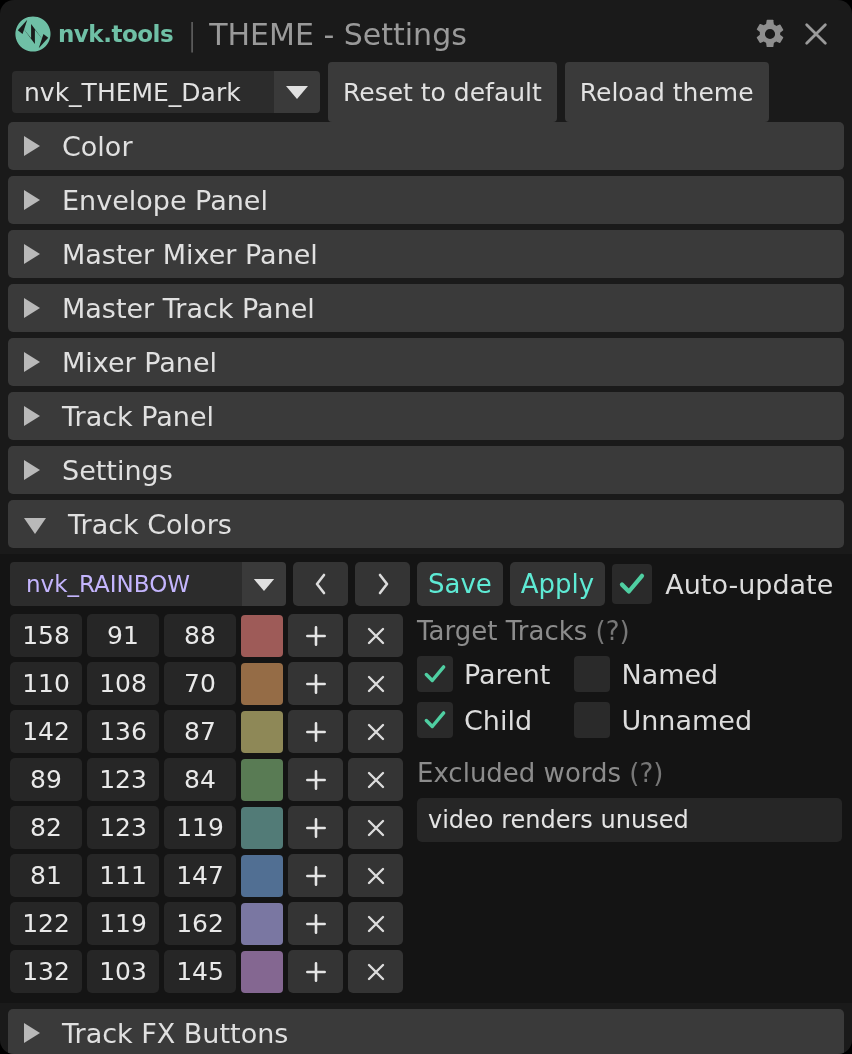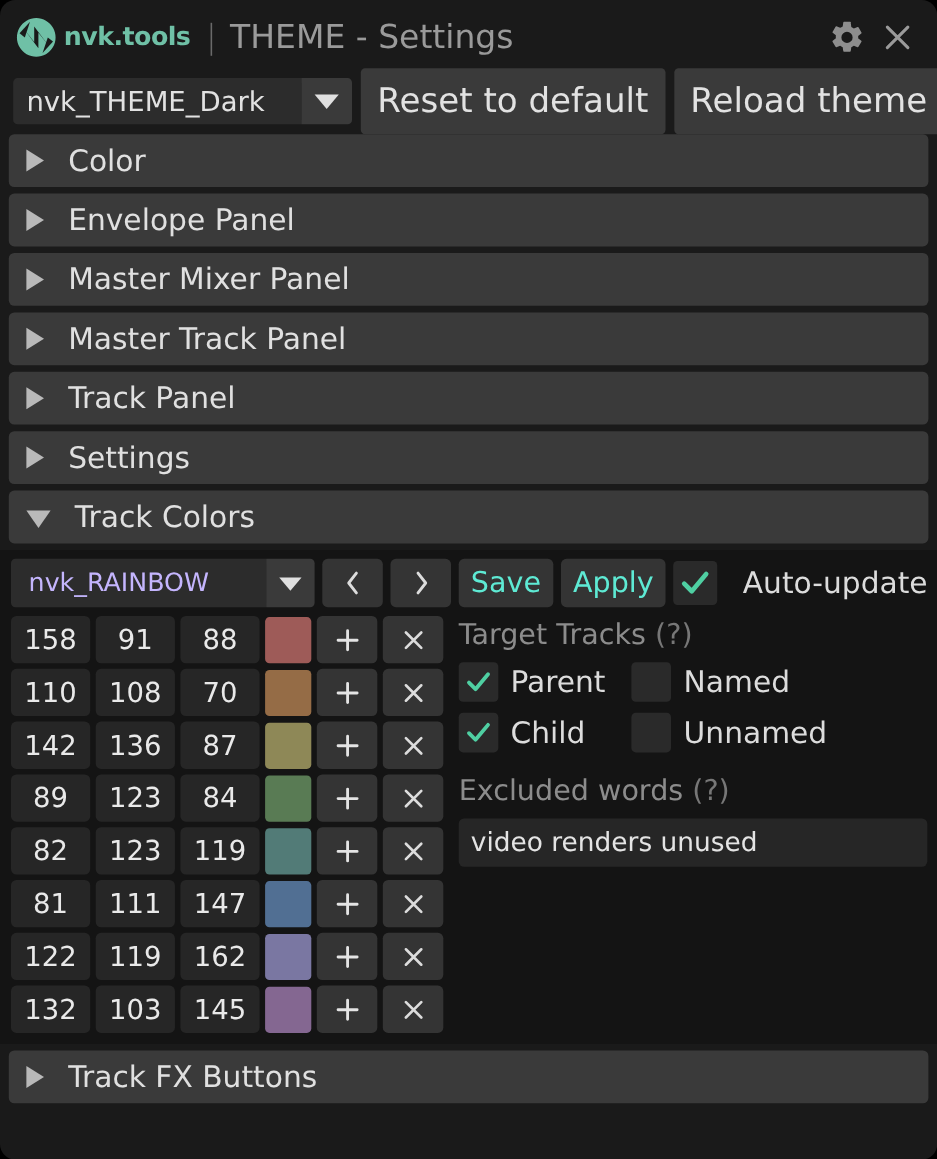--- a/index.html
+++ b/index.html
@@ -100,21 +100,21 @@
     width: 46px;
     display: flex;
     align-items: center;
     justify-content: center;
     border-radius: 0 4px 4px 0;
     cursor: pointer;
   }
   .toolbar-btn {
     background: #3a3a3a;
     color: #e2e2e2;
-    font-size: 31px;
+    font-size: 25px;
     height: 60px;
     display: flex;
     align-items: center;
     padding: 0 15px;
     border-radius: 4px;
     border: none;
     cursor: pointer;
     font-family: inherit;
     white-space: nowrap;
   }
@@ -381,20 +381,24 @@
     <div class="section-row">
       <span class="tri-right"></span>
       <span class="section-label">Master Mixer Panel</span>
     </div>
 
     <div class="section-row">
       <span class="tri-right"></span>
       <span class="section-label">Master Track Panel</span>
     </div>
 
+    <div class="section-row">
+      <span class="tri-right"></span>
+      <span class="section-label">Mixer Panel</span>
+    </div>
 
     <div class="section-row">
       <span class="tri-right"></span>
       <span class="section-label">Track Panel</span>
     </div>
 
     <div class="section-row">
       <span class="tri-right"></span>
       <span class="section-label">Settings</span>
     </div>
@@ -430,21 +434,21 @@
         </div>
 
         <button class="tc-btn">Save</button>
         <button class="tc-btn">Apply</button>
 
         <div class="checkbox-sq big">
           <svg width="30" height="30" viewBox="0 0 24 24">
             <path fill="none" stroke="#4fcfa2" stroke-width="3.4" stroke-linecap="round" stroke-linejoin="round" d="M4 12.5 L9.5 18 L20 5.5"></path>
           </svg>
         </div>
-        <span class="cb-label" style="margin-left:16px;">Auto-update</span>
+        <span class="cb-label" style="margin-left:6px;">Auto-update</span>
       </div>
 
       <div id="tc-main">
 
         <div id="color-grid">
 
           <div class="color-row">
             <div class="num-cell">158</div>
             <div class="num-cell">91</div>
             <div class="num-cell">88</div>

